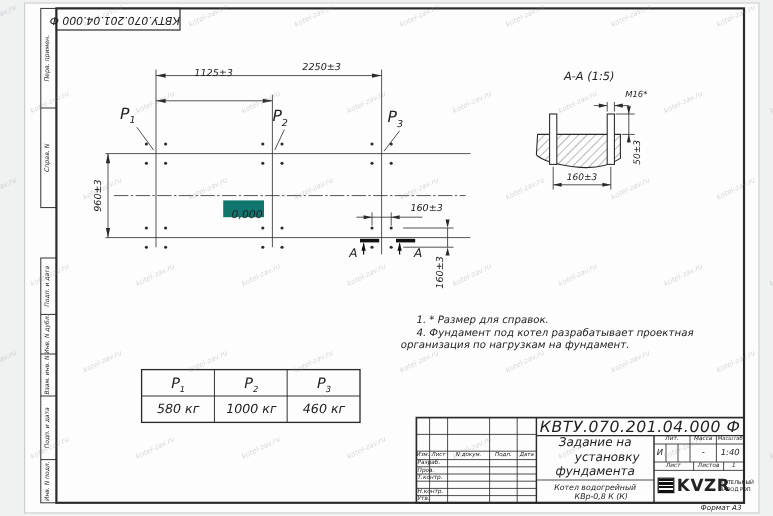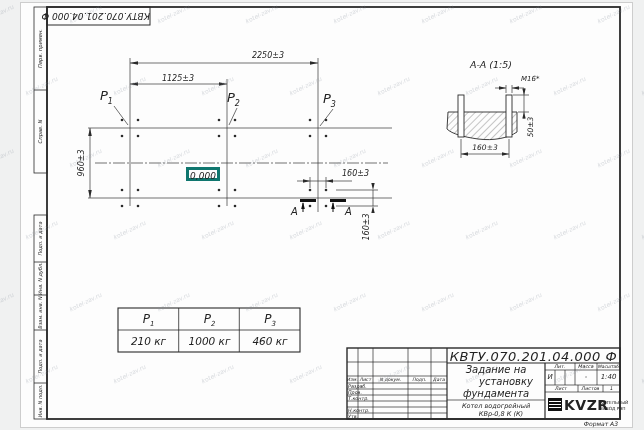--- a/index.html
+++ b/index.html
@@ -16,21 +16,21 @@
   .it{font-style:italic;}
   .c{text-align:center;}
   .r{text-align:right;}
   
   .vt{position:absolute;z-index:3;white-space:nowrap;color:#222;text-align:center;
       transform-origin:0 0;transform:rotate(-90deg) translateX(-100%);}
   .rot180{transform:rotate(180deg);}
   .notes{position:absolute;z-index:3;left:334px;top:262px;width:286px;}
   .notes p{margin:0;font-style:italic;font-size:8.5px;line-height:10.7px;
            text-indent:13px;color:#222;}
-  .lvl{border:3px solid #0f766e;line-height:12px;}
+  .lvl{border:7px solid #0f766e;line-height:12px;}
   .logo-emblem{position:absolute;z-index:3;left:548px;top:398px;width:14px;height:13px;
       background:repeating-linear-gradient(0deg,#101010 0 2px,#ffffff 2px 3px);
       border:1px solid #101010;}
 </style>
 </head>
 <body>
 
 <div class="page">
   <div class="paper"></div>
 
@@ -241,21 +241,21 @@
   <div class="vt it" style="left:34px;top:7px;width:83px;height:13px;line-height:13px;font-size:5.2px">Перв. примен.</div>
   <div class="vt it" style="left:34px;top:90px;width:83px;height:13px;line-height:13px;font-size:5.2px">Справ. N</div>
   <div class="vt it" style="left:34px;top:215px;width:47px;height:13px;line-height:13px;font-size:5px">Подп. и дата</div>
   <div class="vt it" style="left:34px;top:262px;width:33px;height:13px;line-height:13px;font-size:5px">Инв. N дубл.</div>
   <div class="vt it" style="left:34px;top:295px;width:35px;height:13px;line-height:13px;font-size:5px">Взам. инв. N</div>
   <div class="vt it" style="left:34px;top:330px;width:53px;height:13px;line-height:13px;font-size:5px">Подп. и дата</div>
   <div class="vt it" style="left:34px;top:383px;width:36px;height:13px;line-height:13px;font-size:5px">Инв. N подл.</div>
   <div class="t it r" style="left:560px;top:420px;width:58px;font-size:6px">Формат А3</div>
 
   <div class="t it c" style="left:238px;top:51px;width:60px;font-size:8px">2250±3</div>
-  <div class="t it c" style="left:148px;top:74px;width:60px;font-size:8px">1125±3</div>
+  <div class="t it c" style="left:148px;top:56px;width:60px;font-size:8px">1125±3</div>
   <div class="vt it" style="left:76px;top:136px;width:54px;height:12px;line-height:12px;font-size:8px">960±3</div>
   <div class="t it" style="left:342px;top:169px;font-size:8px">160±3</div>
   <div class="vt it" style="left:361px;top:208px;width:38px;height:11px;line-height:11px;font-size:8px">160±3</div>
   <div class="t it c lvl" style="left:186px;top:167px;width:34px;height:14px;font-size:9px">0,000</div>
 
   <div class="t it" style="left:100px;top:88px;font-size:13px">
     <span>P</span><sub style="font-size:8px">1</sub>
   </div>
   <div class="t it" style="left:227px;top:90px;font-size:13px">
     <span>P</span><sub style="font-size:8px">2</sub>
@@ -265,32 +265,34 @@
   </div>
   <div class="t it" style="left:291px;top:206px;font-size:10px">А</div>
   <div class="t it" style="left:345px;top:206px;font-size:10px">А</div>
 
   <div class="t it c" style="left:456px;top:59px;width:70px;font-size:9.5px">А-А (1:5)</div>
   <div class="t it" style="left:521px;top:75px;font-size:7px">М16*</div>
   <div class="vt it" style="left:525px;top:112px;width:30px;height:11px;line-height:11px;font-size:7.5px">50±3</div>
   <div class="t it c" style="left:462px;top:143px;width:46px;font-size:7.5px">160±3</div>
 
   <div class="notes">
+    <p>1. * Размер для справок.</p>
+    <p>4. Фундамент под котел разрабатывает проектная организация по нагрузкам на фундамент.</p>
   </div>
 
   <div class="t it c" style="left:118px;top:312px;width:61px;font-size:12px">
     <span>P</span><sub style="font-size:7px">1</sub>
   </div>
   <div class="t it c" style="left:179px;top:312px;width:61px;font-size:12px">
     <span>P</span><sub style="font-size:7px">2</sub>
   </div>
   <div class="t it c" style="left:240px;top:312px;width:60px;font-size:12px">
     <span>P</span><sub style="font-size:7px">3</sub>
   </div>
-  <div class="t it c" style="left:118px;top:335px;width:61px;font-size:10.5px">210 кг</div>
+  <div class="t it c" style="left:118px;top:335px;width:61px;font-size:10.5px">580 кг</div>
   <div class="t it c" style="left:179px;top:335px;width:61px;font-size:10.5px">1000 кг</div>
   <div class="t it c" style="left:240px;top:335px;width:60px;font-size:10.5px">460 кг</div>
 
   <div class="t it c" style="left:447px;top:349px;width:173px;font-size:13px;letter-spacing:0.5px">КВТУ.070.201.04.000  Ф</div>
   <div class="t it c" style="left:447px;top:364px;width:98px;font-size:10px">Задание на</div>
   <div class="t it c" style="left:457px;top:376px;width:98px;font-size:10px">установку</div>
   <div class="t it c" style="left:447px;top:388px;width:98px;font-size:10px">фундамента</div>
   <div class="t it c" style="left:447px;top:402px;width:98px;font-size:6.5px">Котел водогрейный</div>
   <div class="t it c" style="left:447px;top:410px;width:108px;font-size:6.5px">КВр-0,8 К (К)</div>
 

